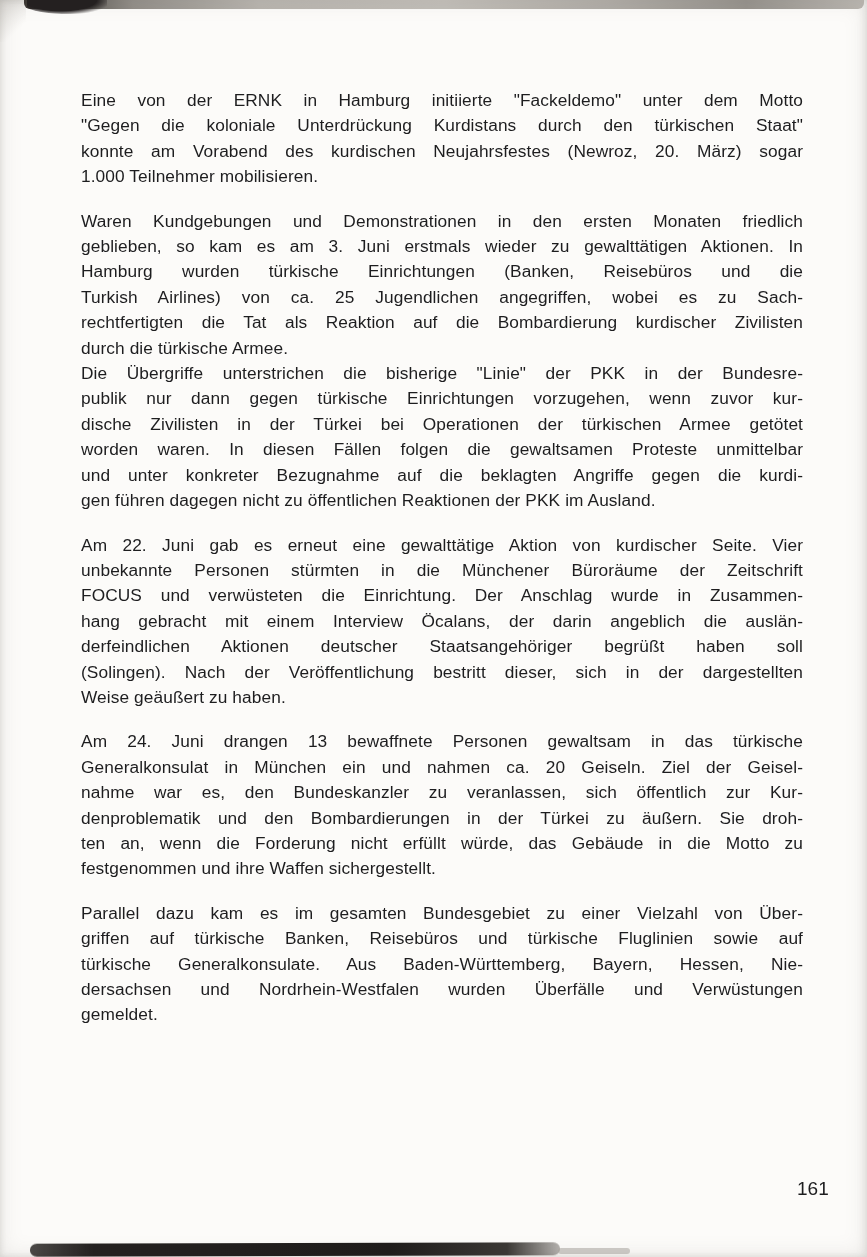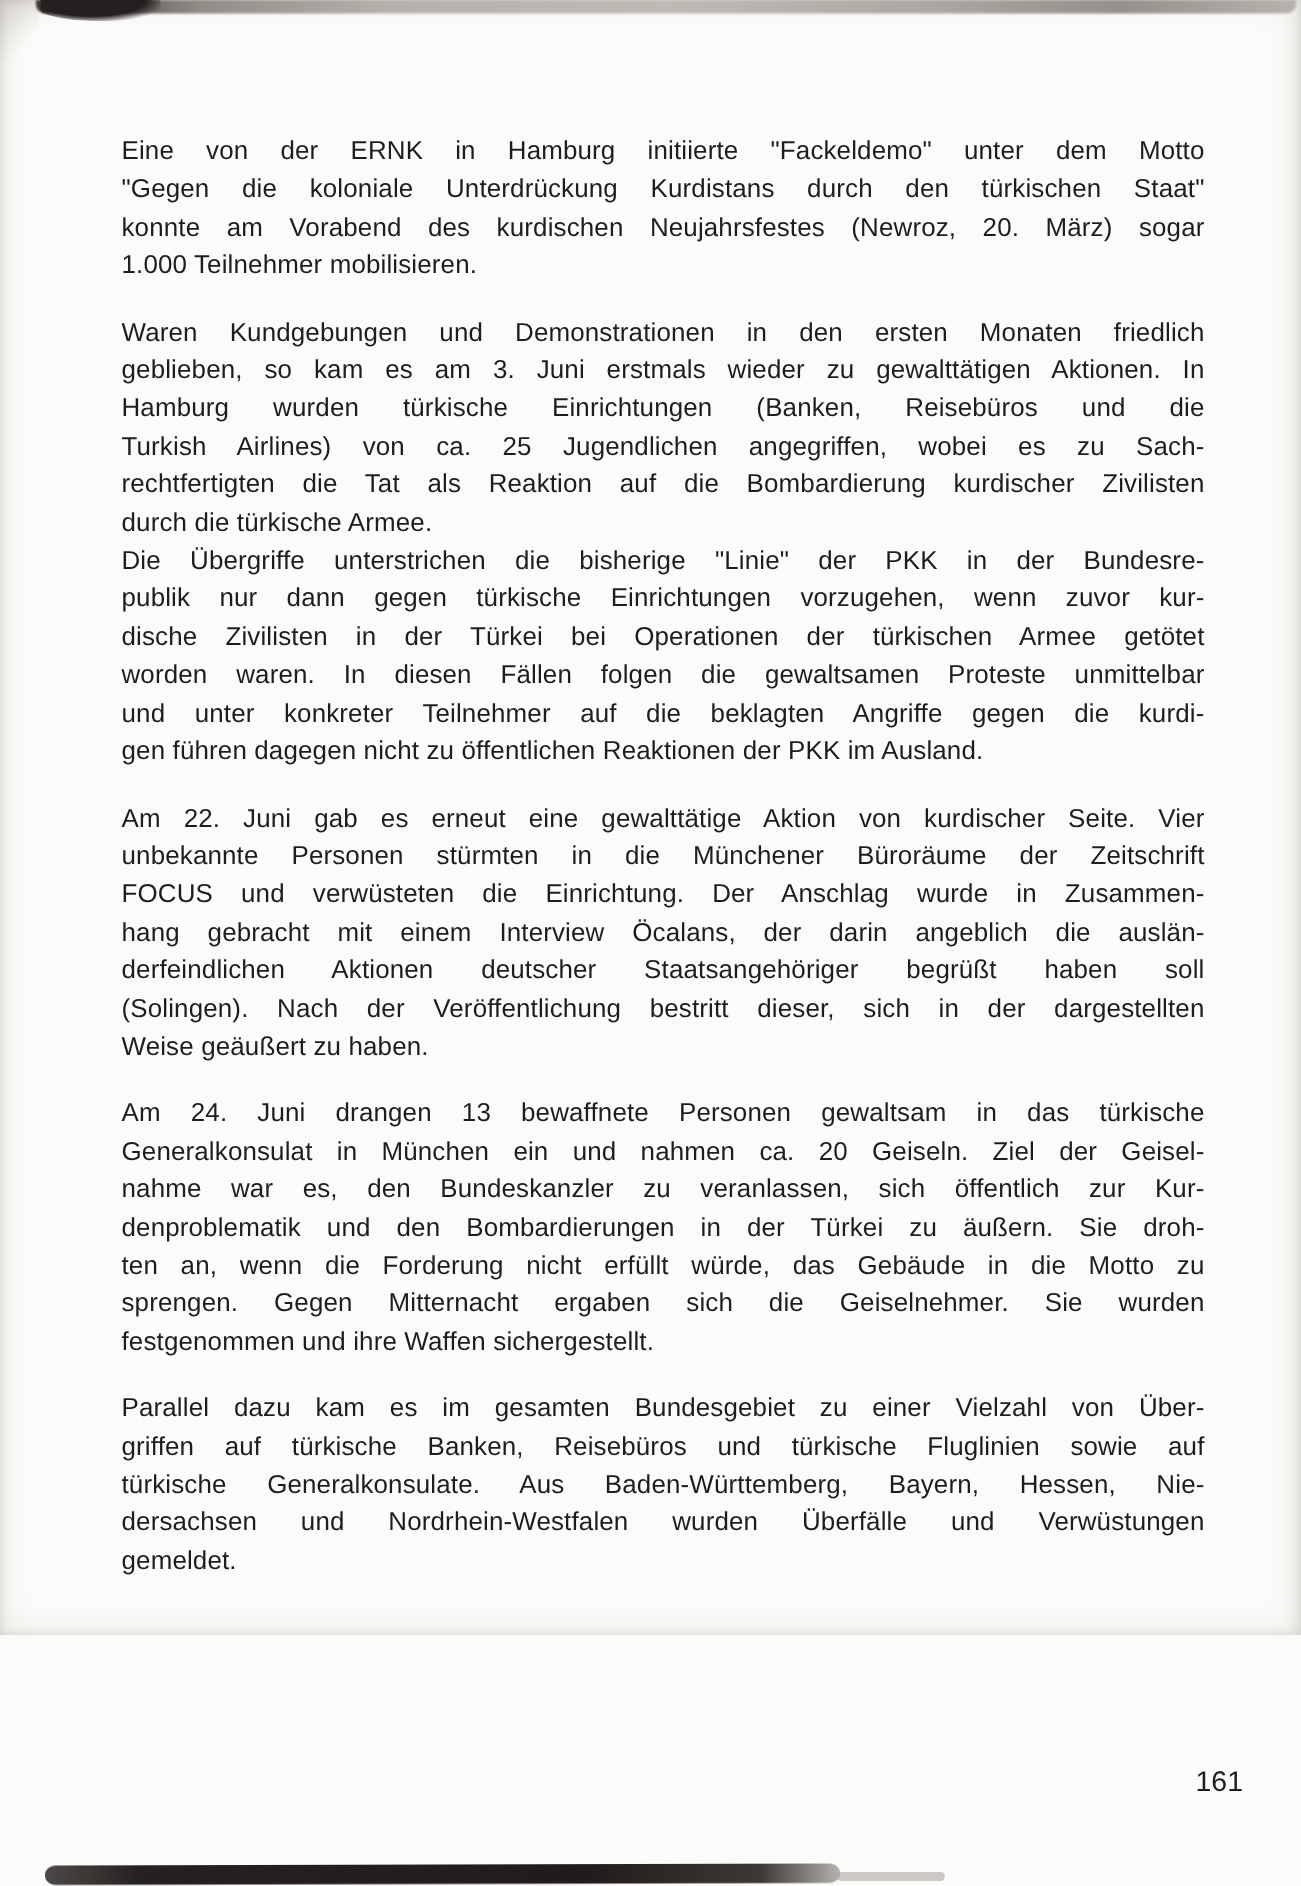--- a/index.html
+++ b/index.html
@@ -8,21 +8,21 @@
     width: 867px;
     height: 1257px;
     overflow: hidden;
     background: #fcfbf9;
     font-family: "Liberation Sans", "DejaVu Sans", sans-serif;
   }
   .sheet {
     position: absolute;
     inset: 0;
     width: 867px;
-    height: 1090px;
+    height: 1257px;
     background: #fcfbf9;
     box-shadow: inset 0 0 22px rgba(122,117,110,0.16),
                 inset -3px 0 7px rgba(122,117,110,0.14),
                 inset 2px 0 5px rgba(122,117,110,0.10);
   }
   
   .artifact { position: absolute; pointer-events: none; }
   .art-top-streak {
     left: 24px; top: 0; width: 840px; height: 9px;
     border-radius: 0 0 6px 6px;
@@ -109,39 +109,38 @@
         <div class="line">Hamburg wurden türkische Einrichtungen (Banken, Reisebüros und die</div>
         <div class="line">Turkish Airlines) von ca. 25 Jugendlichen angegriffen, wobei es zu Sach-</div>
         <div class="line">rechtfertigten die Tat als Reaktion auf die Bombardierung kurdischer Zivilisten</div>
         <div class="line last">durch die türkische Armee.</div>
       </div>
       <div class="paragraph attached">
         <div class="line">Die Übergriffe unterstrichen die bisherige "Linie" der PKK in der Bundesre-</div>
         <div class="line">publik nur dann gegen türkische Einrichtungen vorzugehen, wenn zuvor kur-</div>
         <div class="line">dische Zivilisten in der Türkei bei Operationen der türkischen Armee getötet</div>
         <div class="line">worden waren. In diesen Fällen folgen die gewaltsamen Proteste unmittelbar</div>
-        <div class="line">und unter konkreter Teilnehmer auf die beklagten Angriffe gegen die kurdi-</div>
+        <div class="line">und unter konkreter Bezugnahme auf die beklagten Angriffe gegen die kurdi-</div>
         <div class="line last">gen führen dagegen nicht zu öffentlichen Reaktionen der PKK im Ausland.</div>
       </div>
       <div class="paragraph">
         <div class="line">Am 22. Juni gab es erneut eine gewalttätige Aktion von kurdischer Seite. Vier</div>
         <div class="line">unbekannte Personen stürmten in die Münchener Büroräume der Zeitschrift</div>
         <div class="line">FOCUS und verwüsteten die Einrichtung. Der Anschlag wurde in Zusammen-</div>
         <div class="line">hang gebracht mit einem Interview Öcalans, der darin angeblich die auslän-</div>
         <div class="line">derfeindlichen Aktionen deutscher Staatsangehöriger begrüßt haben soll</div>
         <div class="line">(Solingen). Nach der Veröffentlichung bestritt dieser, sich in der dargestellten</div>
         <div class="line last">Weise geäußert zu haben.</div>
       </div>
       <div class="paragraph">
         <div class="line">Am 24. Juni drangen 13 bewaffnete Personen gewaltsam in das türkische</div>
         <div class="line">Generalkonsulat in München ein und nahmen ca. 20 Geiseln. Ziel der Geisel-</div>
         <div class="line">nahme war es, den Bundeskanzler zu veranlassen, sich öffentlich zur Kur-</div>
         <div class="line">denproblematik und den Bombardierungen in der Türkei zu äußern. Sie droh-</div>
         <div class="line">ten an, wenn die Forderung nicht erfüllt würde, das Gebäude in die Motto zu</div>
-        <div class="line">sprengen. Gegen Mitternacht ergaben sich die Geiselnehmer. Sie wurden</div>
         <div class="line last">festgenommen und ihre Waffen sichergestellt.</div>
       </div>
       <div class="paragraph">
         <div class="line">Parallel dazu kam es im gesamten Bundesgebiet zu einer Vielzahl von Über-</div>
         <div class="line">griffen auf türkische Banken, Reisebüros und türkische Fluglinien sowie auf</div>
         <div class="line">türkische Generalkonsulate. Aus Baden-Württemberg, Bayern, Hessen, Nie-</div>
         <div class="line">dersachsen und Nordrhein-Westfalen wurden Überfälle und Verwüstungen</div>
         <div class="line last">gemeldet.</div>
       </div>
     </div>

